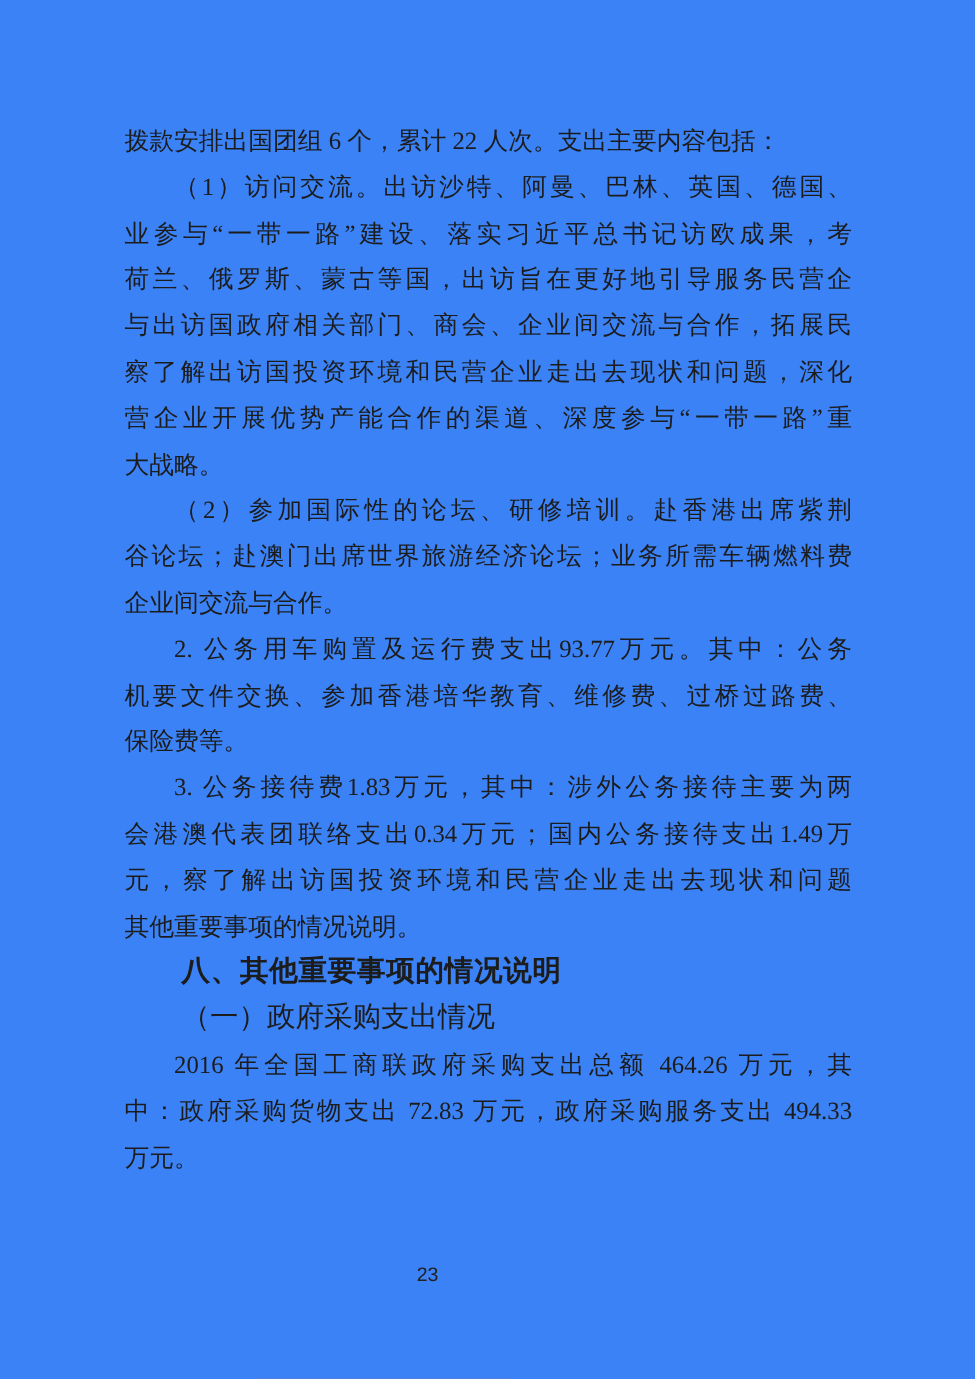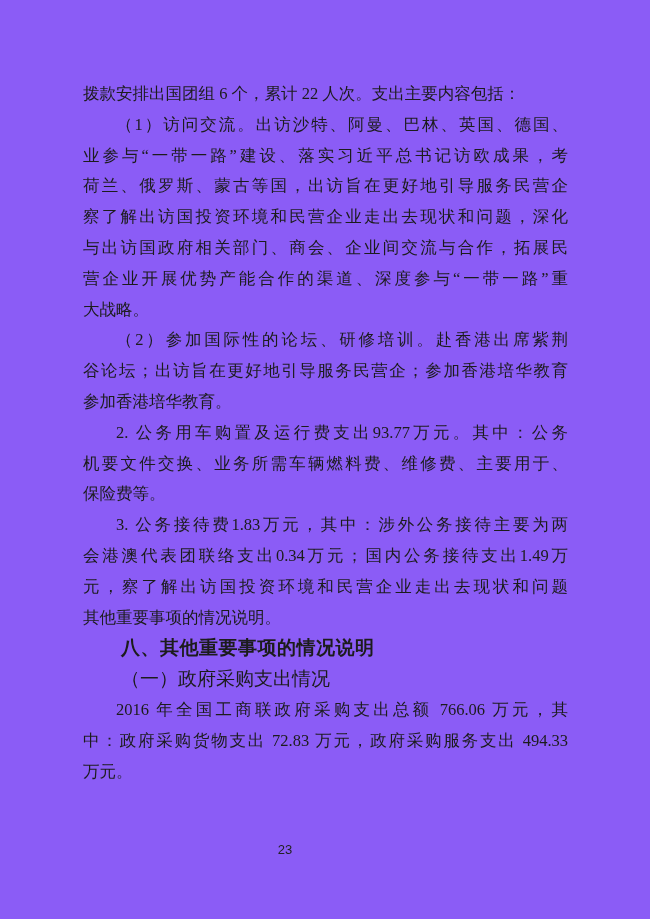--- a/index.html
+++ b/index.html
@@ -5,21 +5,21 @@
   html,body{margin:0;padding:0;}
   body{
     background:#888;
     font-family:"Liberation Serif","DejaVu Serif",serif;
   }
   .page{
     position:relative;
     width:650px;
     height:919px;
     margin:0 auto;
-    background:#8b5cf6;
+    background:#3b82f6;
     color:#1c1c1c;
     overflow:hidden;
   }
   .content{
     position:absolute;
     left:83px;
     top:79px;
     width:485px;
   }
   .line{
@@ -68,34 +68,34 @@
 </style>
 </head>
 <body>
 
 <div class="page">
   <div class="content">
     <div class="line left">拨款安排出国团组 6 个，累计 22 人次。支出主要内容包括：</div>
     <div class="line just ind">（1）访问交流。出访沙特、阿曼、巴林、英国、德国、</div>
     <div class="line just">业参与“一带一路”建设、落实习近平总书记访欧成果，考</div>
     <div class="line just">荷兰、俄罗斯、蒙古等国，出访旨在更好地引导服务民营企</div>
+    <div class="line just">与出访国政府相关部门、商会、企业间交流与合作，拓展民</div>
     <div class="line just">察了解出访国投资环境和民营企业走出去现状和问题，深化</div>
-    <div class="line just">与出访国政府相关部门、商会、企业间交流与合作，拓展民</div>
     <div class="line just">营企业开展优势产能合作的渠道、深度参与“一带一路”重</div>
     <div class="line left">大战略。</div>
     <div class="line just ind">（2）参加国际性的论坛、研修培训。赴香港出席紫荆</div>
-    <div class="line just">谷论坛；出访旨在更好地引导服务民营企；参加香港培华教育</div>
-    <div class="line left">参加香港培华教育。</div>
+    <div class="line just">谷论坛；赴澳门出席世界旅游经济论坛；业务所需车辆燃料费</div>
+    <div class="line left">企业间交流与合作。</div>
     <div class="line just ind">2. 公务用车购置及运行费支出93.77万元。其中：公务</div>
-    <div class="line just">机要文件交换、业务所需车辆燃料费、维修费、主要用于、</div>
+    <div class="line just">机要文件交换、参加香港培华教育、维修费、过桥过路费、</div>
     <div class="line left">保险费等。</div>
     <div class="line just ind">3. 公务接待费1.83万元，其中：涉外公务接待主要为两</div>
     <div class="line just">会港澳代表团联络支出0.34万元；国内公务接待支出1.49万</div>
     <div class="line just">元，察了解出访国投资环境和民营企业走出去现状和问题</div>
     <div class="line left">其他重要事项的情况说明。</div>
     <div class="line left ind heading">八、其他重要事项的情况说明</div>
     <div class="line left ind sub">（一）政府采购支出情况</div>
-    <div class="line just ind">2016 年全国工商联政府采购支出总额 766.06 万元，其</div>
+    <div class="line just ind">2016 年全国工商联政府采购支出总额 464.26 万元，其</div>
     <div class="line just">中：政府采购货物支出 72.83 万元，政府采购服务支出 494.33</div>
     <div class="line left">万元。</div>
   </div>
   <div class="page-number">23</div>
 </div>
 
 </body></html>

